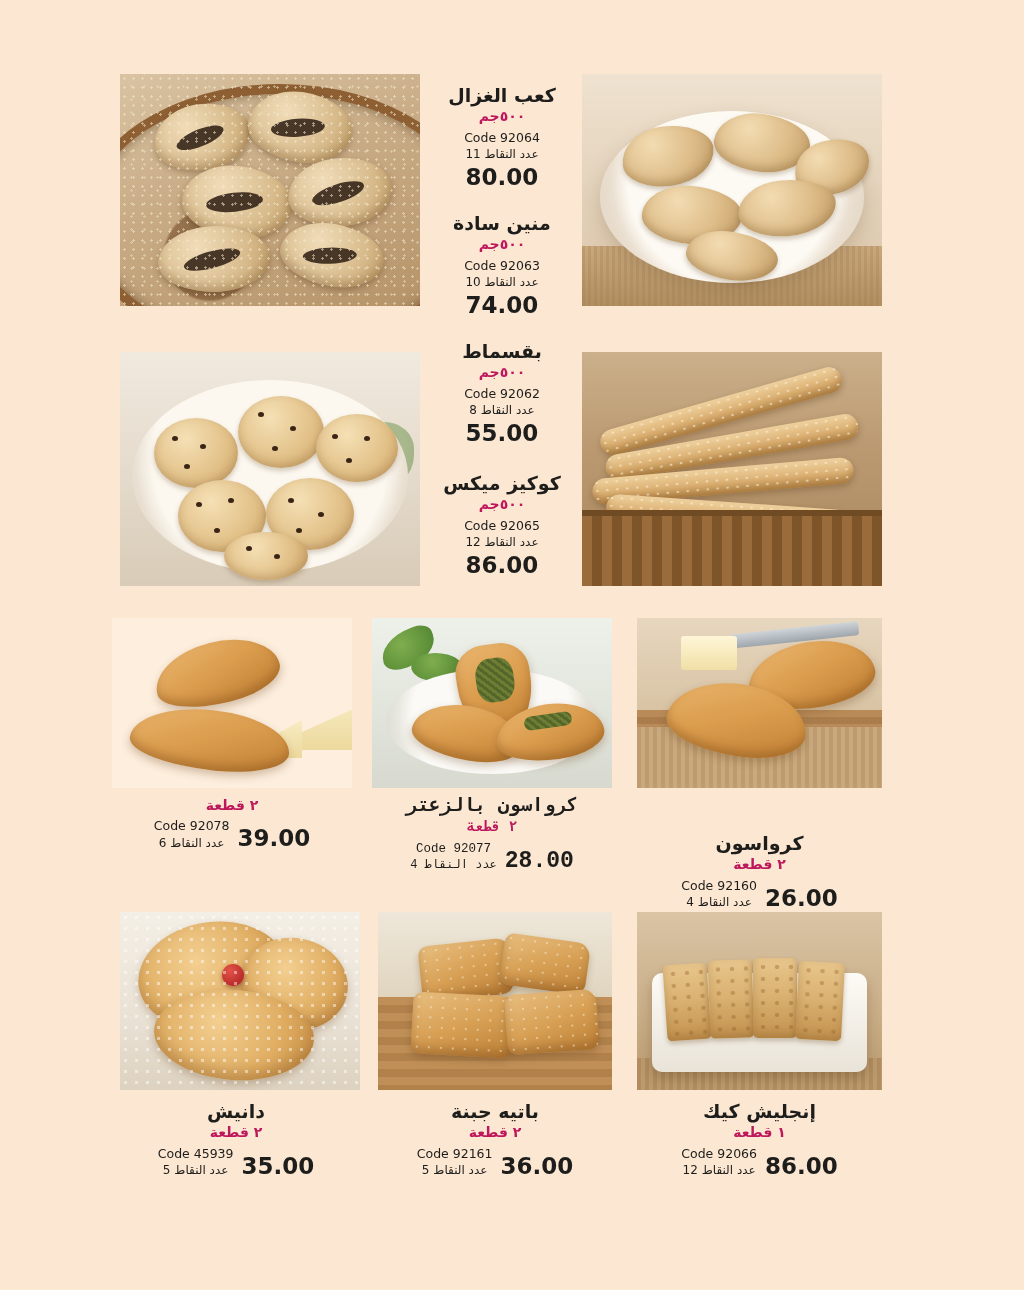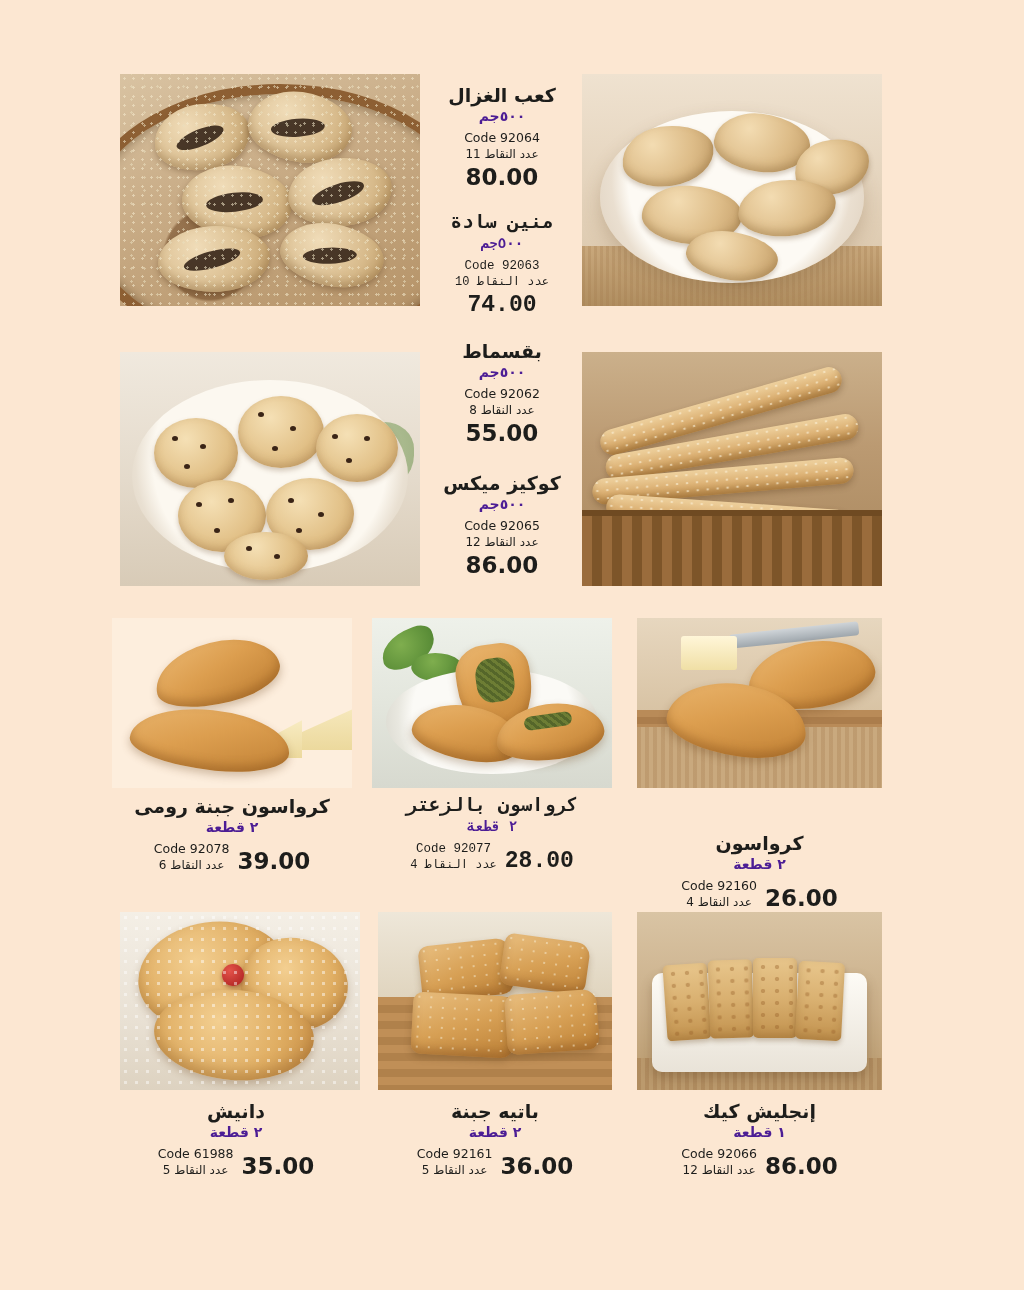--- a/index.html
+++ b/index.html
@@ -42,21 +42,21 @@
   .item-name {
     font-size: 19px;
     font-weight: bold;
     line-height: 1.18;
     color: #1d1d1b;
   }
   .item-weight {
     font-size: 14px;
     font-weight: bold;
     line-height: 1.3;
-    color: #4c1d95;
+    color: #be185d;
     margin-top: 1px;
   }
   .item-code {
     font-size: 12.5px;
     line-height: 1.35;
     color: #1d1d1b;
     direction: ltr;
     margin-top: 4px;
     text-align: center;
   }
@@ -396,21 +396,21 @@
       <div class="plate"></div>
       <div class="ck" style="left:40px; top:52px; width:92px; height:60px; transform:rotate(-8deg);"></div>
       <div class="ck" style="left:132px; top:40px; width:96px; height:58px; transform:rotate(7deg);"></div>
       <div class="ck" style="left:212px; top:66px; width:76px; height:54px; transform:rotate(-14deg);"></div>
       <div class="ck" style="left:60px; top:112px; width:100px; height:58px; transform:rotate(4deg);"></div>
       <div class="ck" style="left:156px; top:106px; width:98px; height:56px; transform:rotate(-5deg);"></div>
       <div class="ck" style="left:104px; top:158px; width:92px; height:48px; transform:rotate(9deg);"></div>
     </div>
   </div>
 
-  <div class="item-text" style="left:432px; top:212px; width:140px;font-family:Liberation Mono, monospace;">
+  <div class="item-text" style="left:432px; top:212px; width:140px;">
     <div class="item-name">منين سادة</div>
     <div class="item-weight">٥٠٠جم</div>
     <div class="item-code">Code 92063</div>
     <div class="item-points">عدد النقاط 10</div>
     <div class="item-price">74.00</div>
   </div>
 
   <div class="photo art-cookies" style="left:120px; top:352px; width:300px; height:234px;">
     <div class="ph-inner">
       <div class="leaf"></div>
@@ -476,21 +476,20 @@
 
   <div class="photo art-croiss-cheese" style="left:112px; top:618px; width:240px; height:170px;">
     <div class="ph-inner">
       <div class="cheese" style="left:150px; top:60px; width:96px; height:72px; clip-path:polygon(0 100%,100% 40%,100% 100%);"></div>
       <div class="cheese" style="left:120px; top:86px; width:70px; height:54px; clip-path:polygon(0 100%,100% 30%,100% 100%);"></div>
       <div class="croissant" style="left:42px; top:24px; width:126px; height:62px; transform:rotate(-14deg);"></div>
       <div class="croissant" style="left:18px; top:92px; width:160px; height:60px; transform:rotate(6deg);"></div>
     </div>
   </div>
   <div class="item-text" style="left:112px; top:795px; width:240px;">
-    <div class="item-name">كرواسون جبنة رومى</div>
     <div class="item-weight">٢ قطعة</div>
     <div class="row-inline">
       <div class="codebox">
         <div class="item-code">Code 92078</div>
         <div class="item-points">عدد النقاط 6</div>
       </div>
       <div class="item-price">39.00</div>
     </div>
   </div>
 
@@ -547,21 +546,21 @@
       <div class="pastry" style="left:34px; top:78px; width:160px; height:90px; transform:rotate(4deg);"></div>
       <div class="cherry" style="left:102px; top:52px; width:22px; height:22px;"></div>
       <div class="sugar"></div>
     </div>
   </div>
   <div class="item-text" style="left:116px; top:1100px; width:240px;">
     <div class="item-name">دانيش</div>
     <div class="item-weight">٢ قطعة</div>
     <div class="row-inline">
       <div class="codebox">
-        <div class="item-code">Code 61988</div>
+        <div class="item-code">Code 45939</div>
         <div class="item-points">عدد النقاط 5</div>
       </div>
       <div class="item-price">35.00</div>
     </div>
   </div>
 
   <div class="photo art-cheesepastry" style="left:378px; top:912px; width:234px; height:178px;">
     <div class="ph-inner">
       <div class="board"></div>
       <div class="pstry" style="left:42px; top:30px; width:92px; height:56px; transform:rotate(-6deg);"></div>

